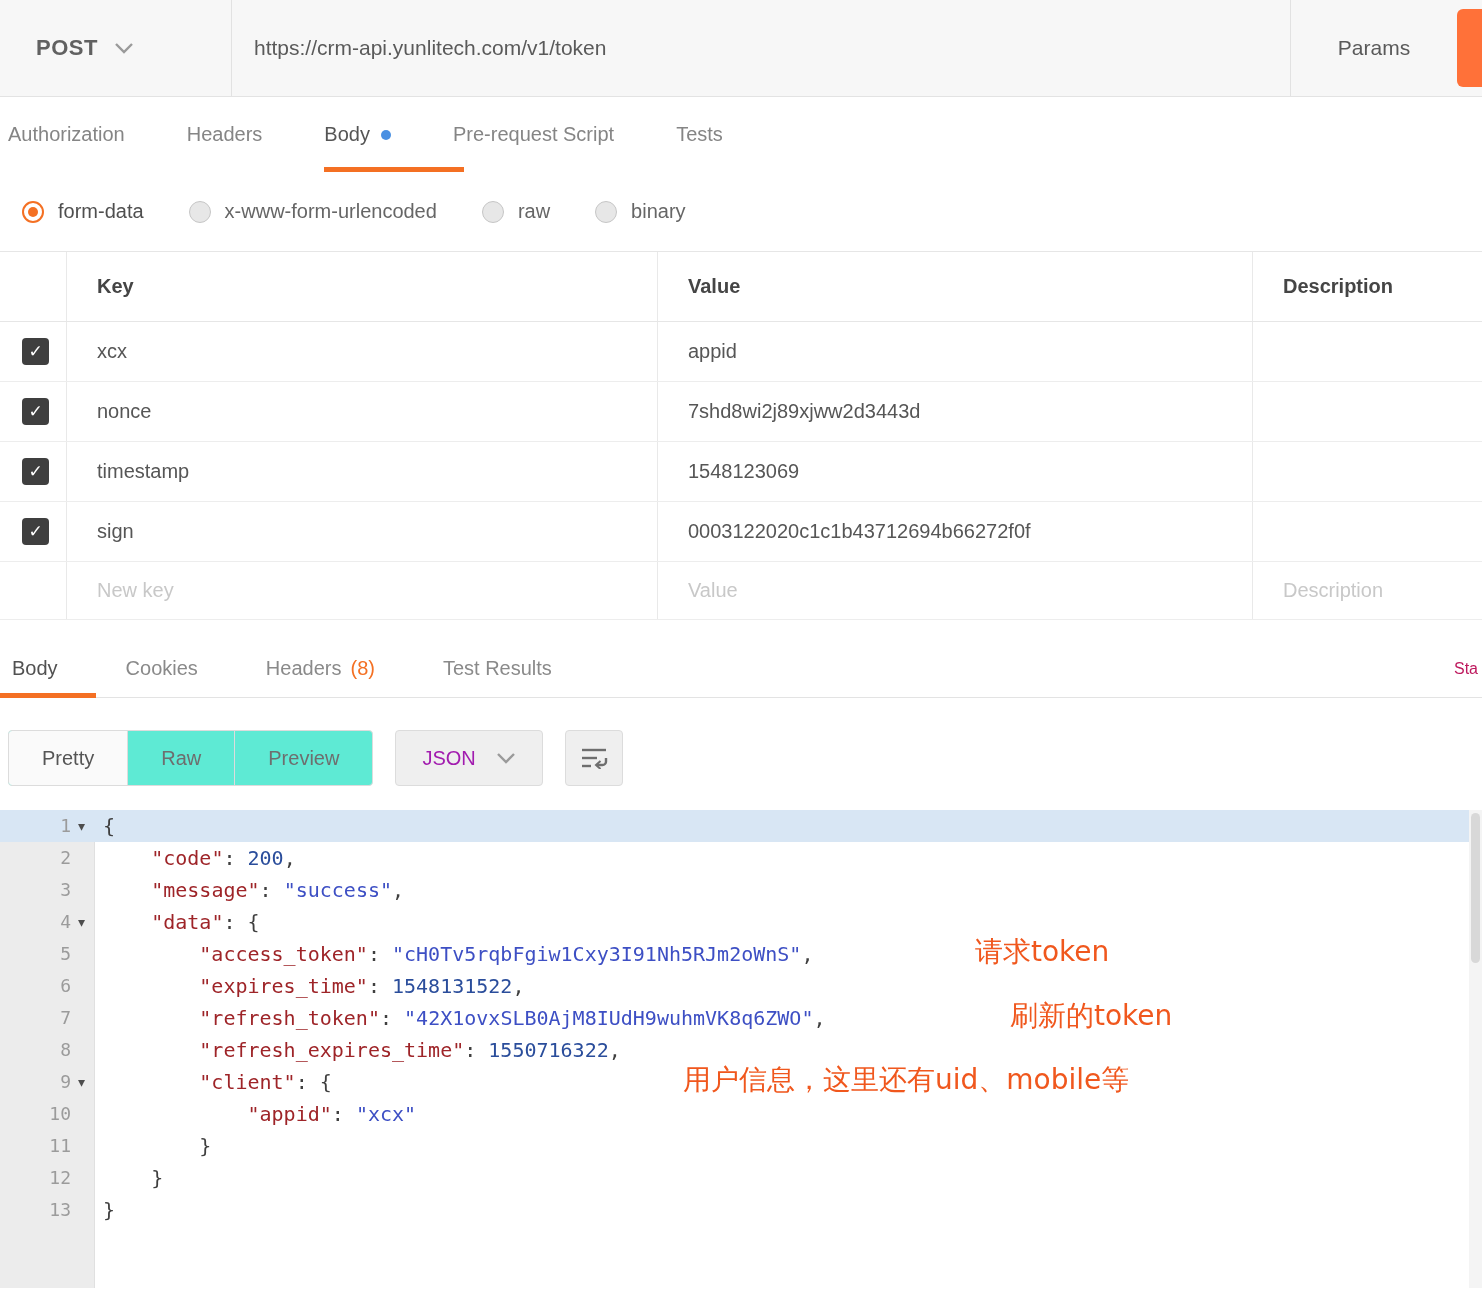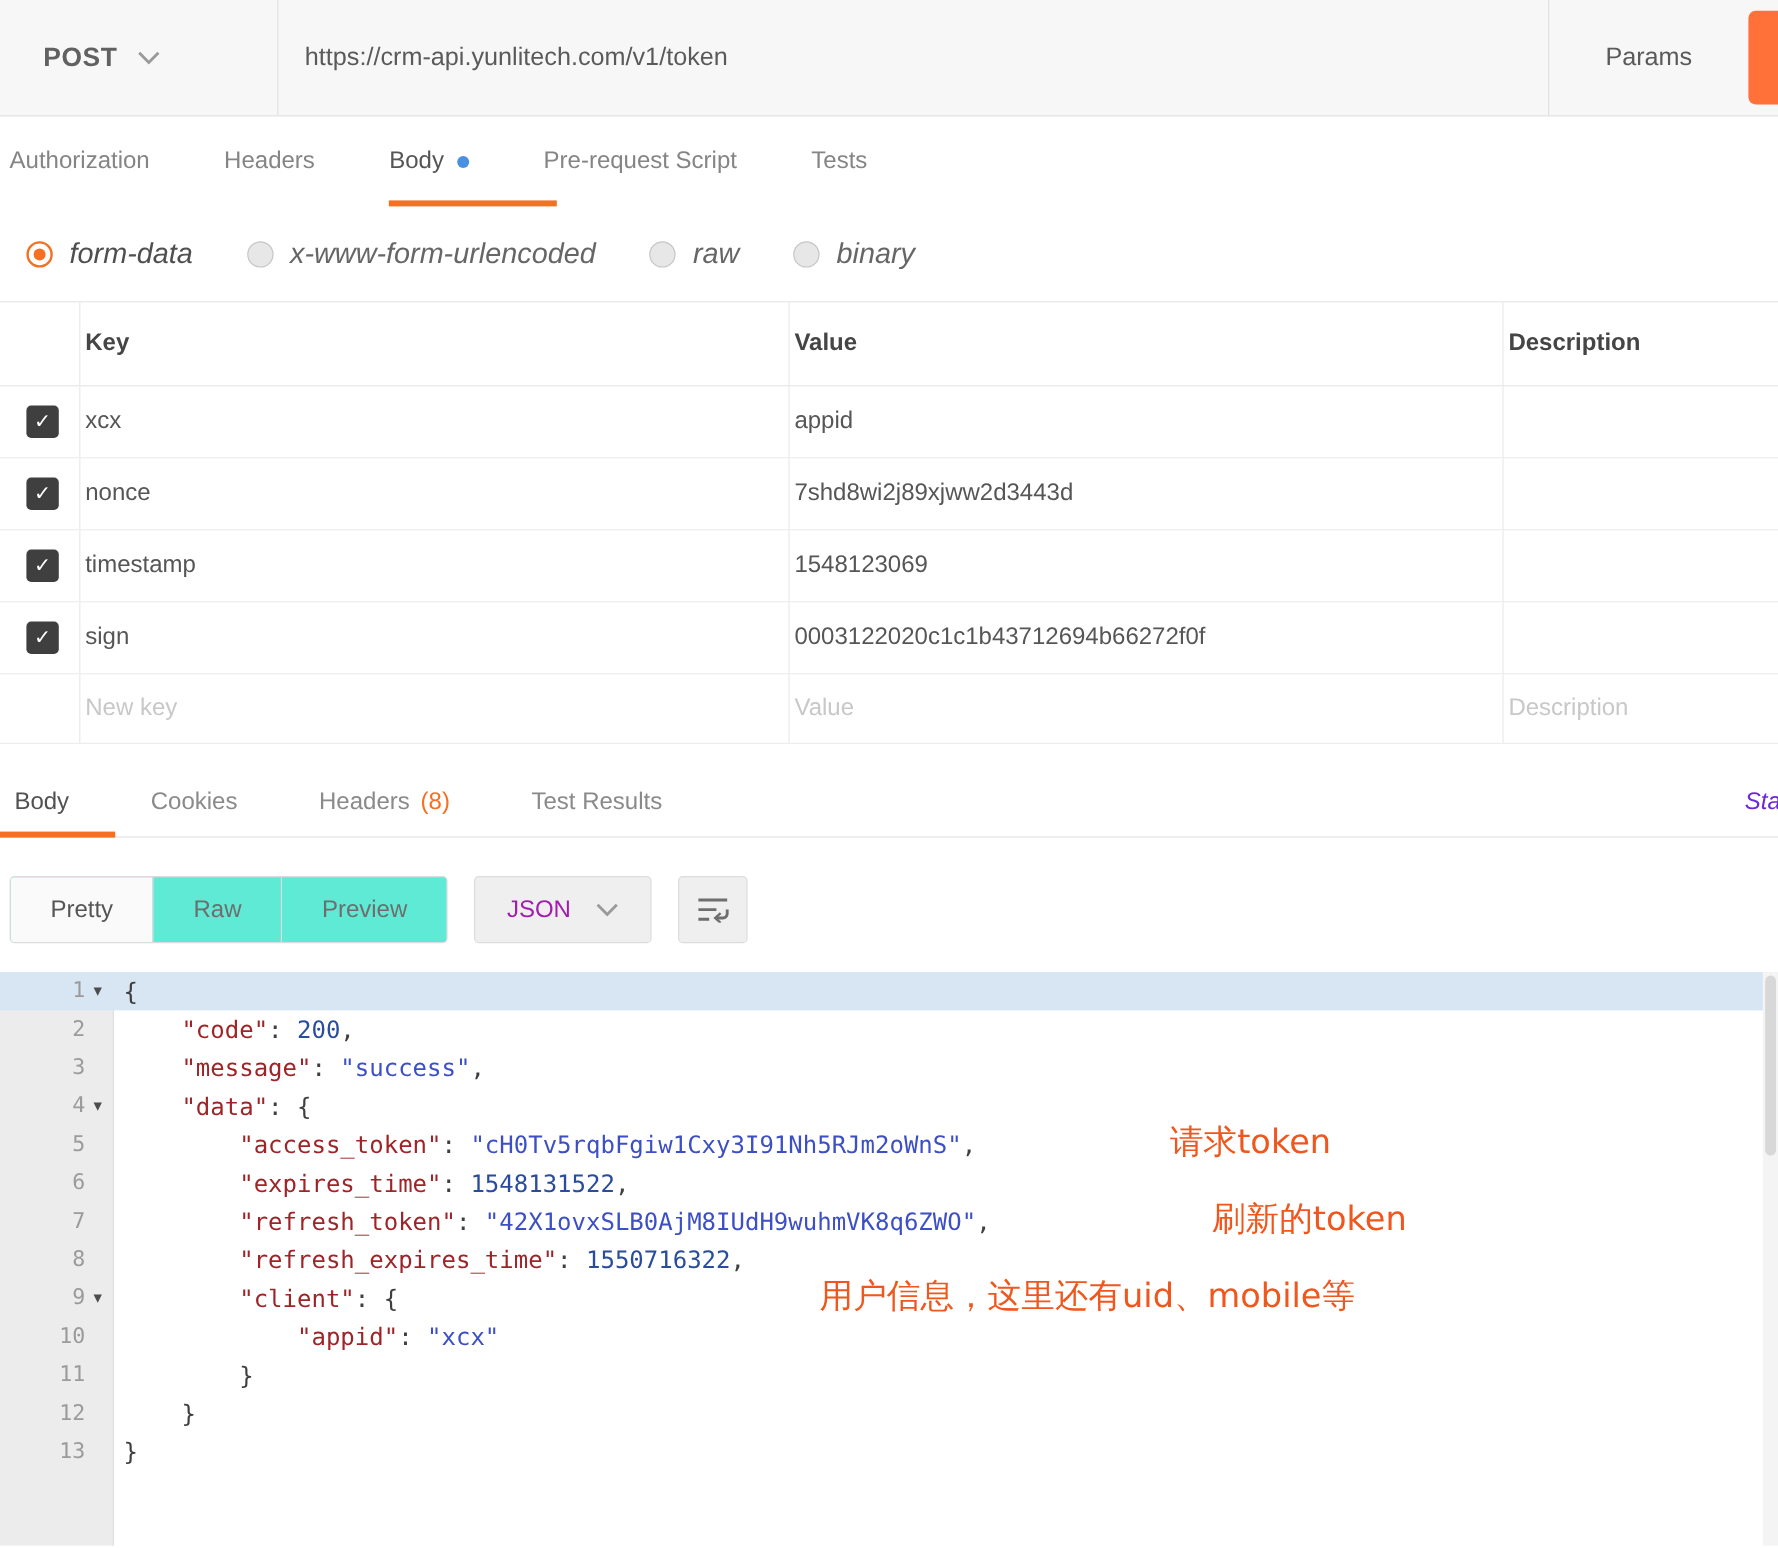--- a/index.html
+++ b/index.html
@@ -16,41 +16,41 @@
 
   
   .req-tabs { display:flex; gap:62px; padding-left:8px; height:75px; align-items:stretch; }
   .req-tab { position:relative; display:flex; align-items:center; gap:11px; font-size:20px; color:#858585; cursor:pointer; }
   .req-tab.active { color:#555; }
   .req-tab.active::after { content:""; position:absolute; left:0; bottom:0; width:140px; height:5px; background:#f47023; }
   .dot { width:10px; height:10px; border-radius:50%; background:#4a90e2; }
 
   
   .modes { display:flex; align-items:center; gap:45px; padding-left:22px; height:80px; border-bottom:1px solid #e6e6e6; }
-  .mode { display:flex; align-items:center; gap:14px; font-size:24px; color:#666; cursor:pointer;font-style:italic; }
+  .mode { display:flex; align-items:center; gap:14px; font-size:20px; color:#666; cursor:pointer; }
   .radio { width:22px; height:22px; border-radius:50%; background:#e7e7e7; border:1px solid #c6c6c6; position:relative; flex:none; }
   .mode.selected .radio { background:#fff; border:2px solid #f47023; }
   .mode.selected .radio::after { content:""; position:absolute; inset:4px; border-radius:50%; background:#f47023; }
   .mode.selected { color:#4f4f4f; }
 
   
   .frow { display:grid; grid-template-columns:66px 591px 595px 1fr; align-items:stretch; height:60px; border-bottom:1px solid #ededed; font-size:20px; color:#565656; }
   .frow.fhead { height:70px; font-weight:700; color:#454545; border-bottom:1px solid #e6e6e6; }
-  .fcell { display:flex; align-items:center; padding-left:4px; border-left:1px solid #e9e9e9; overflow:hidden; white-space:nowrap; }
+  .fcell { display:flex; align-items:center; padding-left:30px; border-left:1px solid #e9e9e9; overflow:hidden; white-space:nowrap; }
   .fcell.first { border-left:none; padding-left:22px; }
   .frow.placeholder { height:58px; color:#c8c8c8; }
   .cbx { width:27px; height:27px; border-radius:4px; background:#3f3f3f; color:#fff; font-size:17px; display:flex; align-items:center; justify-content:center; cursor:pointer; }
 
   
   .resp-tabs { position:relative; display:flex; gap:60px; padding-left:8px; height:58px; margin-top:20px; border-bottom:1px solid #e3e3e3; align-items:stretch; }
   .resp-tab { position:relative; display:flex; align-items:center; gap:9px; padding:0 4px; font-size:20px; color:#8a8a8a; cursor:pointer; }
   .resp-tab.active { color:#515151; }
   .resp-tab.active::after { content:""; position:absolute; left:-8px; bottom:-1px; width:96px; height:5px; background:#f47023; }
   .count { color:#f47023; }
-  .status-partial { position:absolute; right:0; top:0; bottom:0; width:28px; overflow:hidden; display:flex; align-items:center; font-size:20px; color:#6d28d9;font-style:italic; }
+  .status-partial { position:absolute; right:0; top:0; bottom:0; width:28px; overflow:hidden; display:flex; align-items:center; font-size:16px; color:#be185d; }
 
   
   .view-bar { display:flex; align-items:center; gap:22px; margin:32px 0 0 8px; height:56px; }
   .seg { display:flex; height:56px; border:1px solid #dcdcdc; border-radius:4px; overflow:hidden; background:#5eead4; }
   .seg-btn { display:flex; align-items:center; padding:0 33px; font-size:20px; color:#6e6e6e; border-left:1px solid #dcdcdc; cursor:pointer; }
   .seg-btn:first-child { border-left:none; }
   .seg-btn.active { background:#fafafa; color:#555; }
   .fmt { display:flex; align-items:center; gap:20px; height:56px; padding:0 26px; border:1px solid #dcdcdc; border-radius:4px; background:#efefef; font-size:20px; color:#a21caf; cursor:pointer; }
   .wrapbtn { width:58px; height:56px; border:1px solid #dcdcdc; border-radius:4px; background:#efefef; display:flex; align-items:center; justify-content:center; cursor:pointer; }
 

